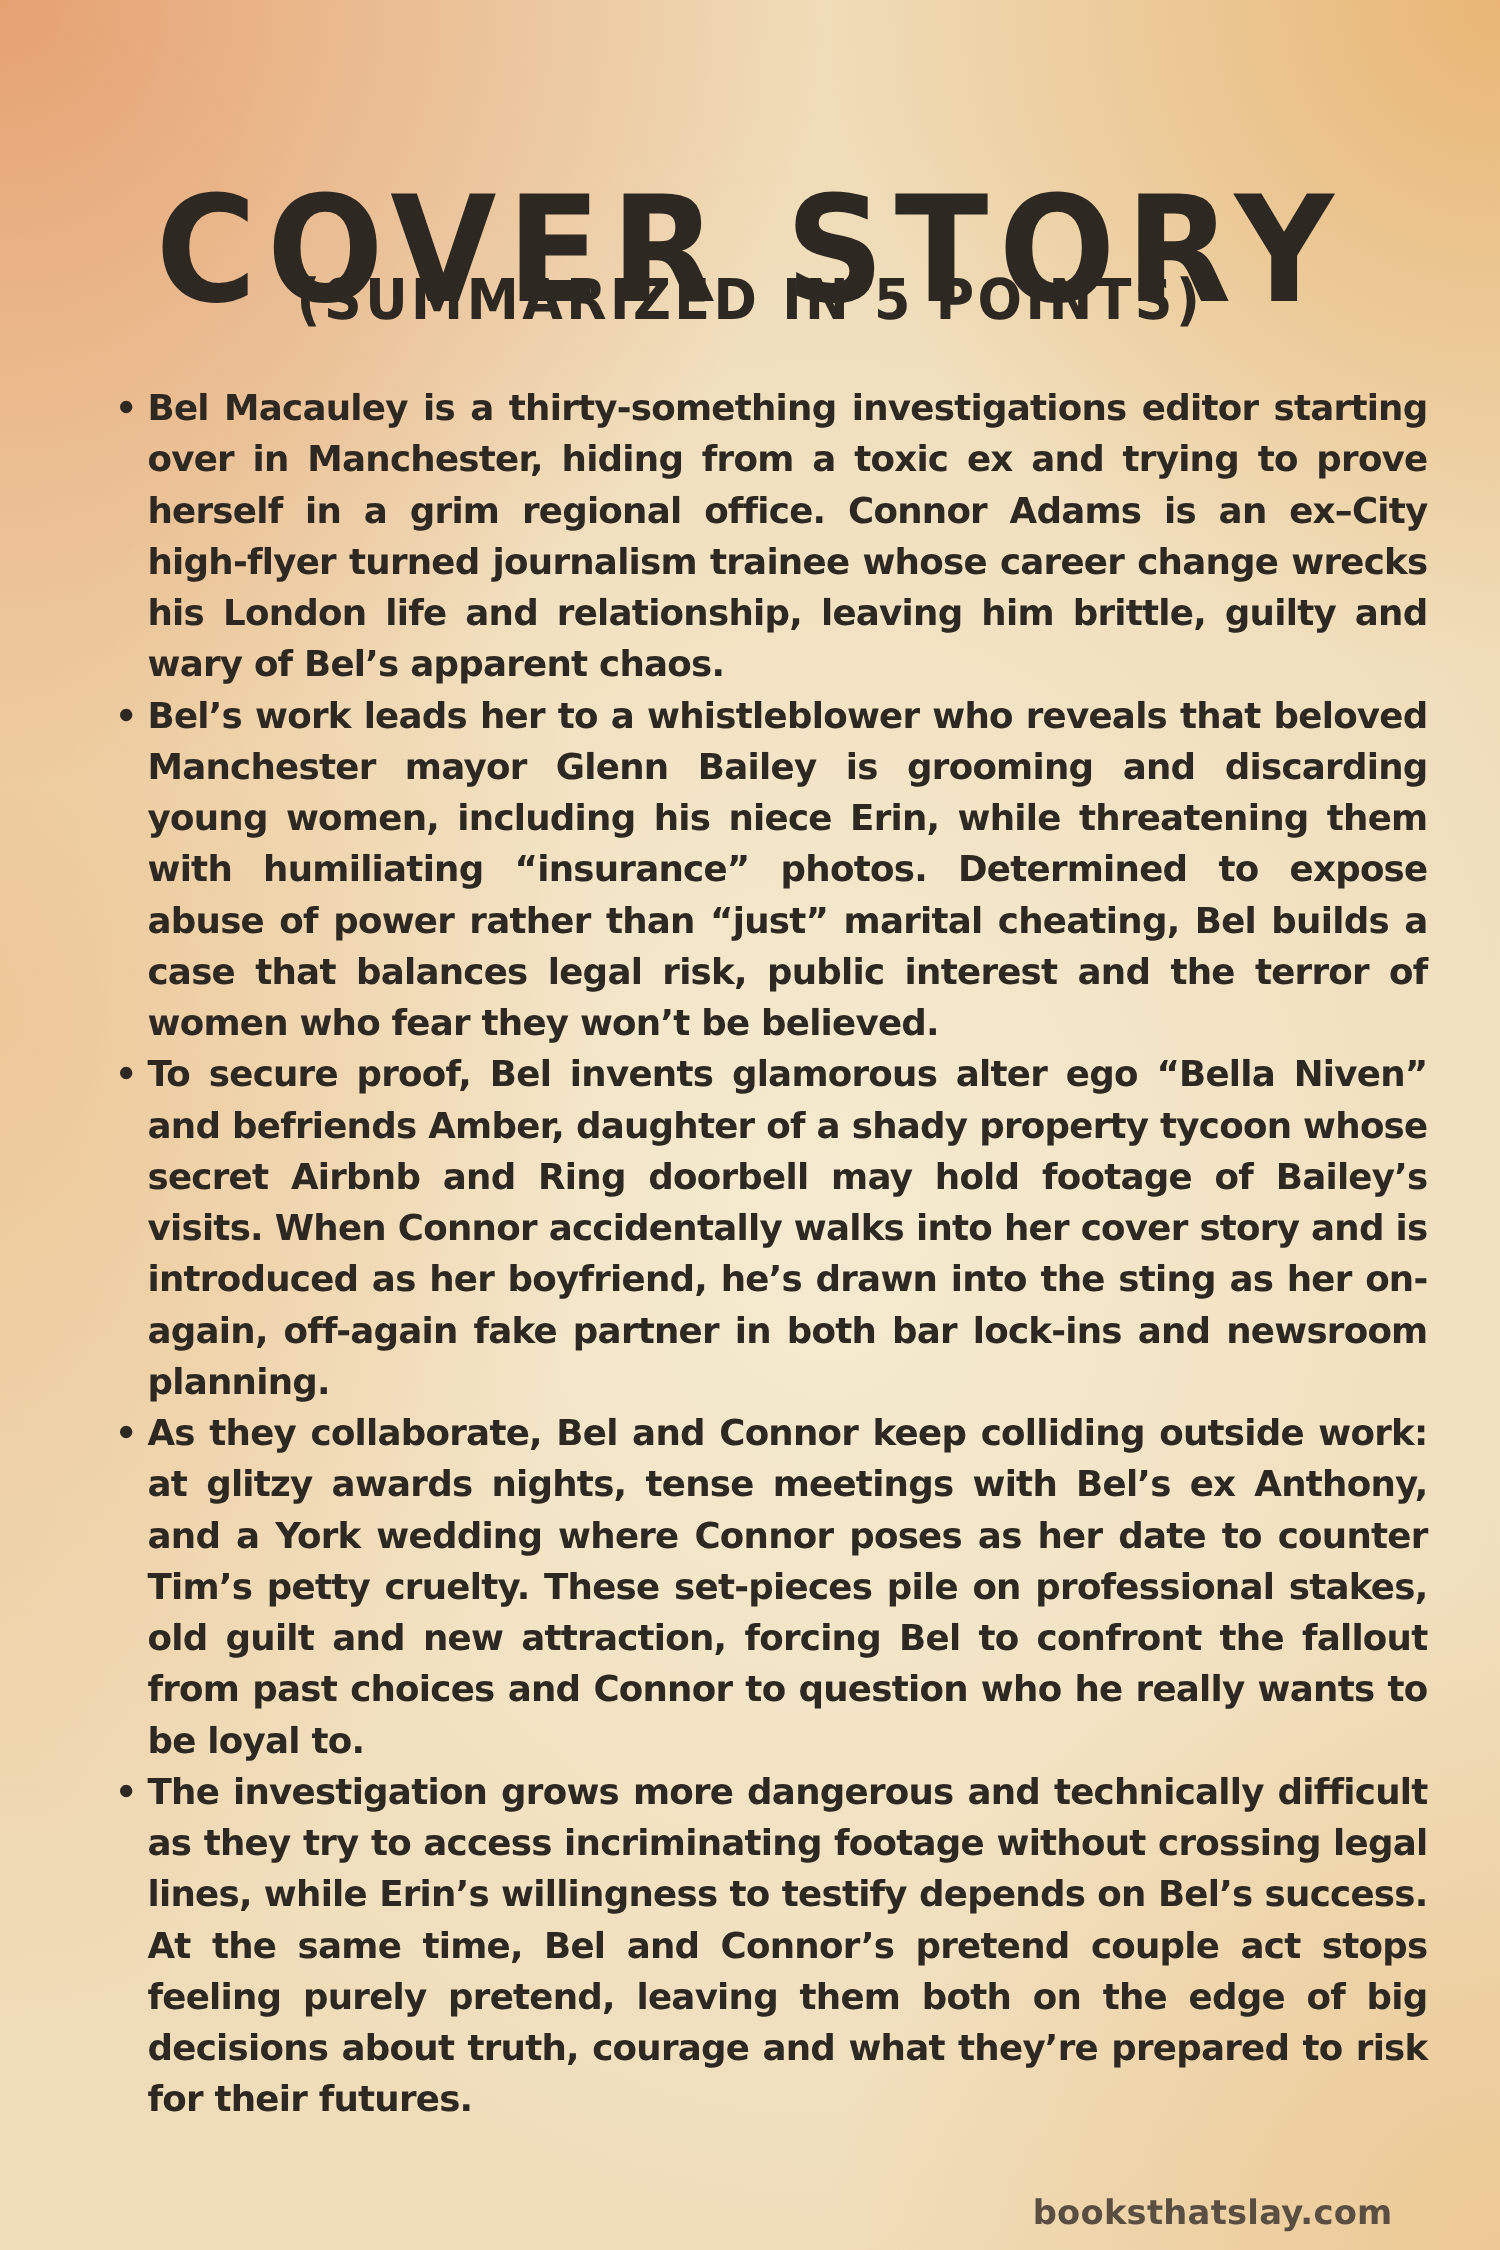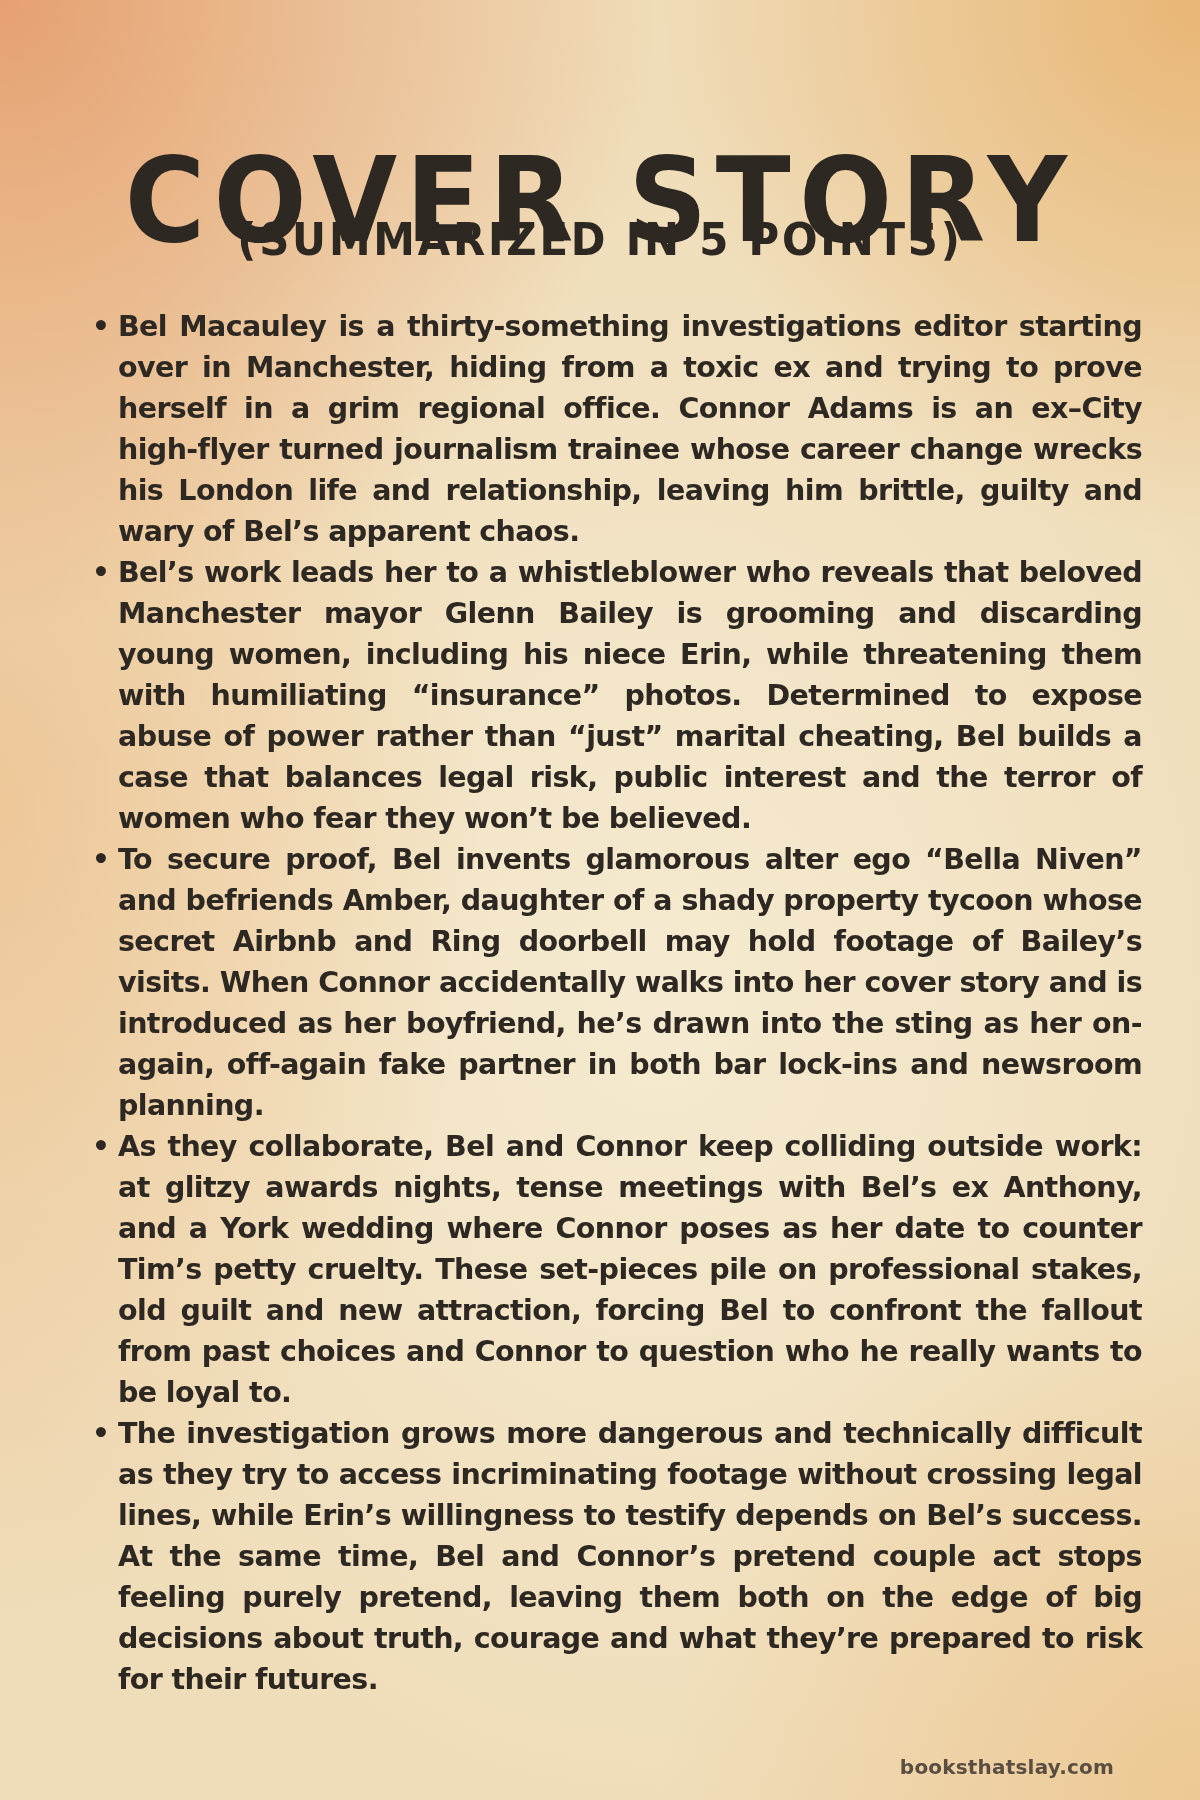--- a/index.html
+++ b/index.html
@@ -49,21 +49,21 @@
     text-align: justify;
     letter-spacing: -0.6px;
     color: #2e2822;
   }
   .bullet {
     position: absolute; left: 6px; top: 0;
     font-size: 28px;
   }
   .footer {
     position: absolute; right: 86px; top: 1755px;
-    font-size: 20px; font-weight: bold;
+    font-size: 27px; font-weight: bold;
     color: #5a4e42;
     letter-spacing: 0.2px;
   }
 </style>
 </head>
 <body>
 
 <h1 class="title">COVER STORY</h1>
 <div class="subtitle">(SUMMARIZED IN 5 POINTS)</div>
 

